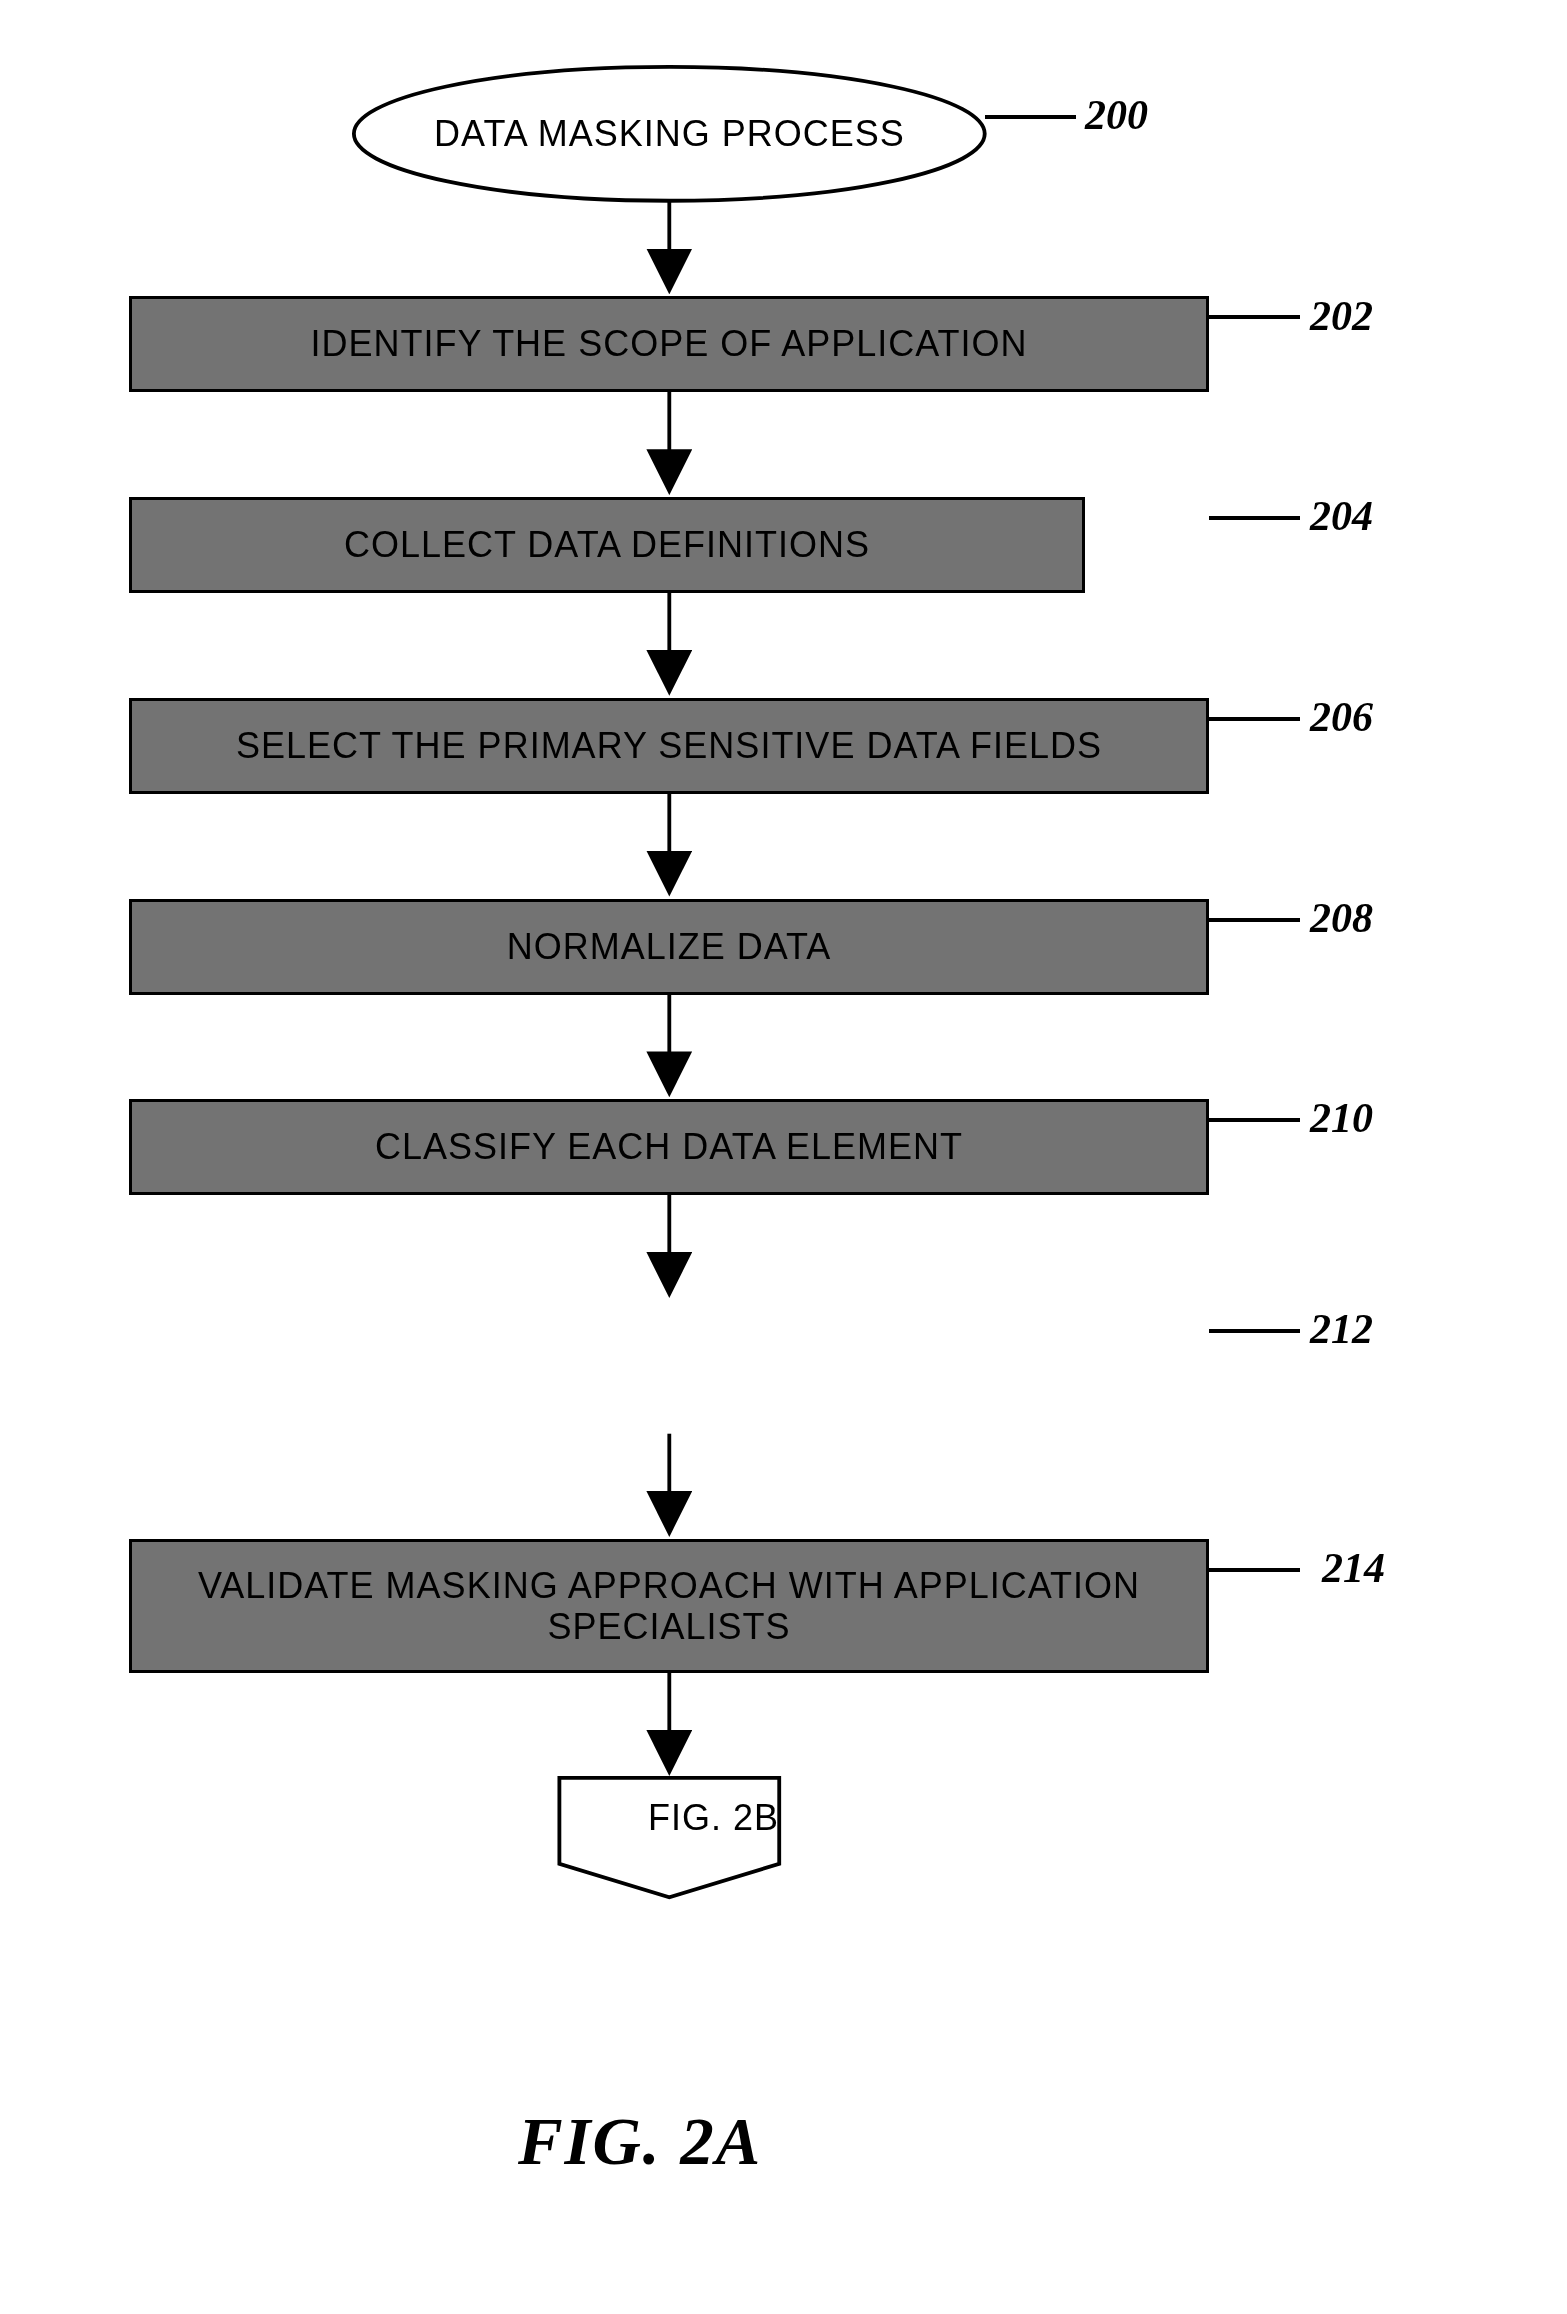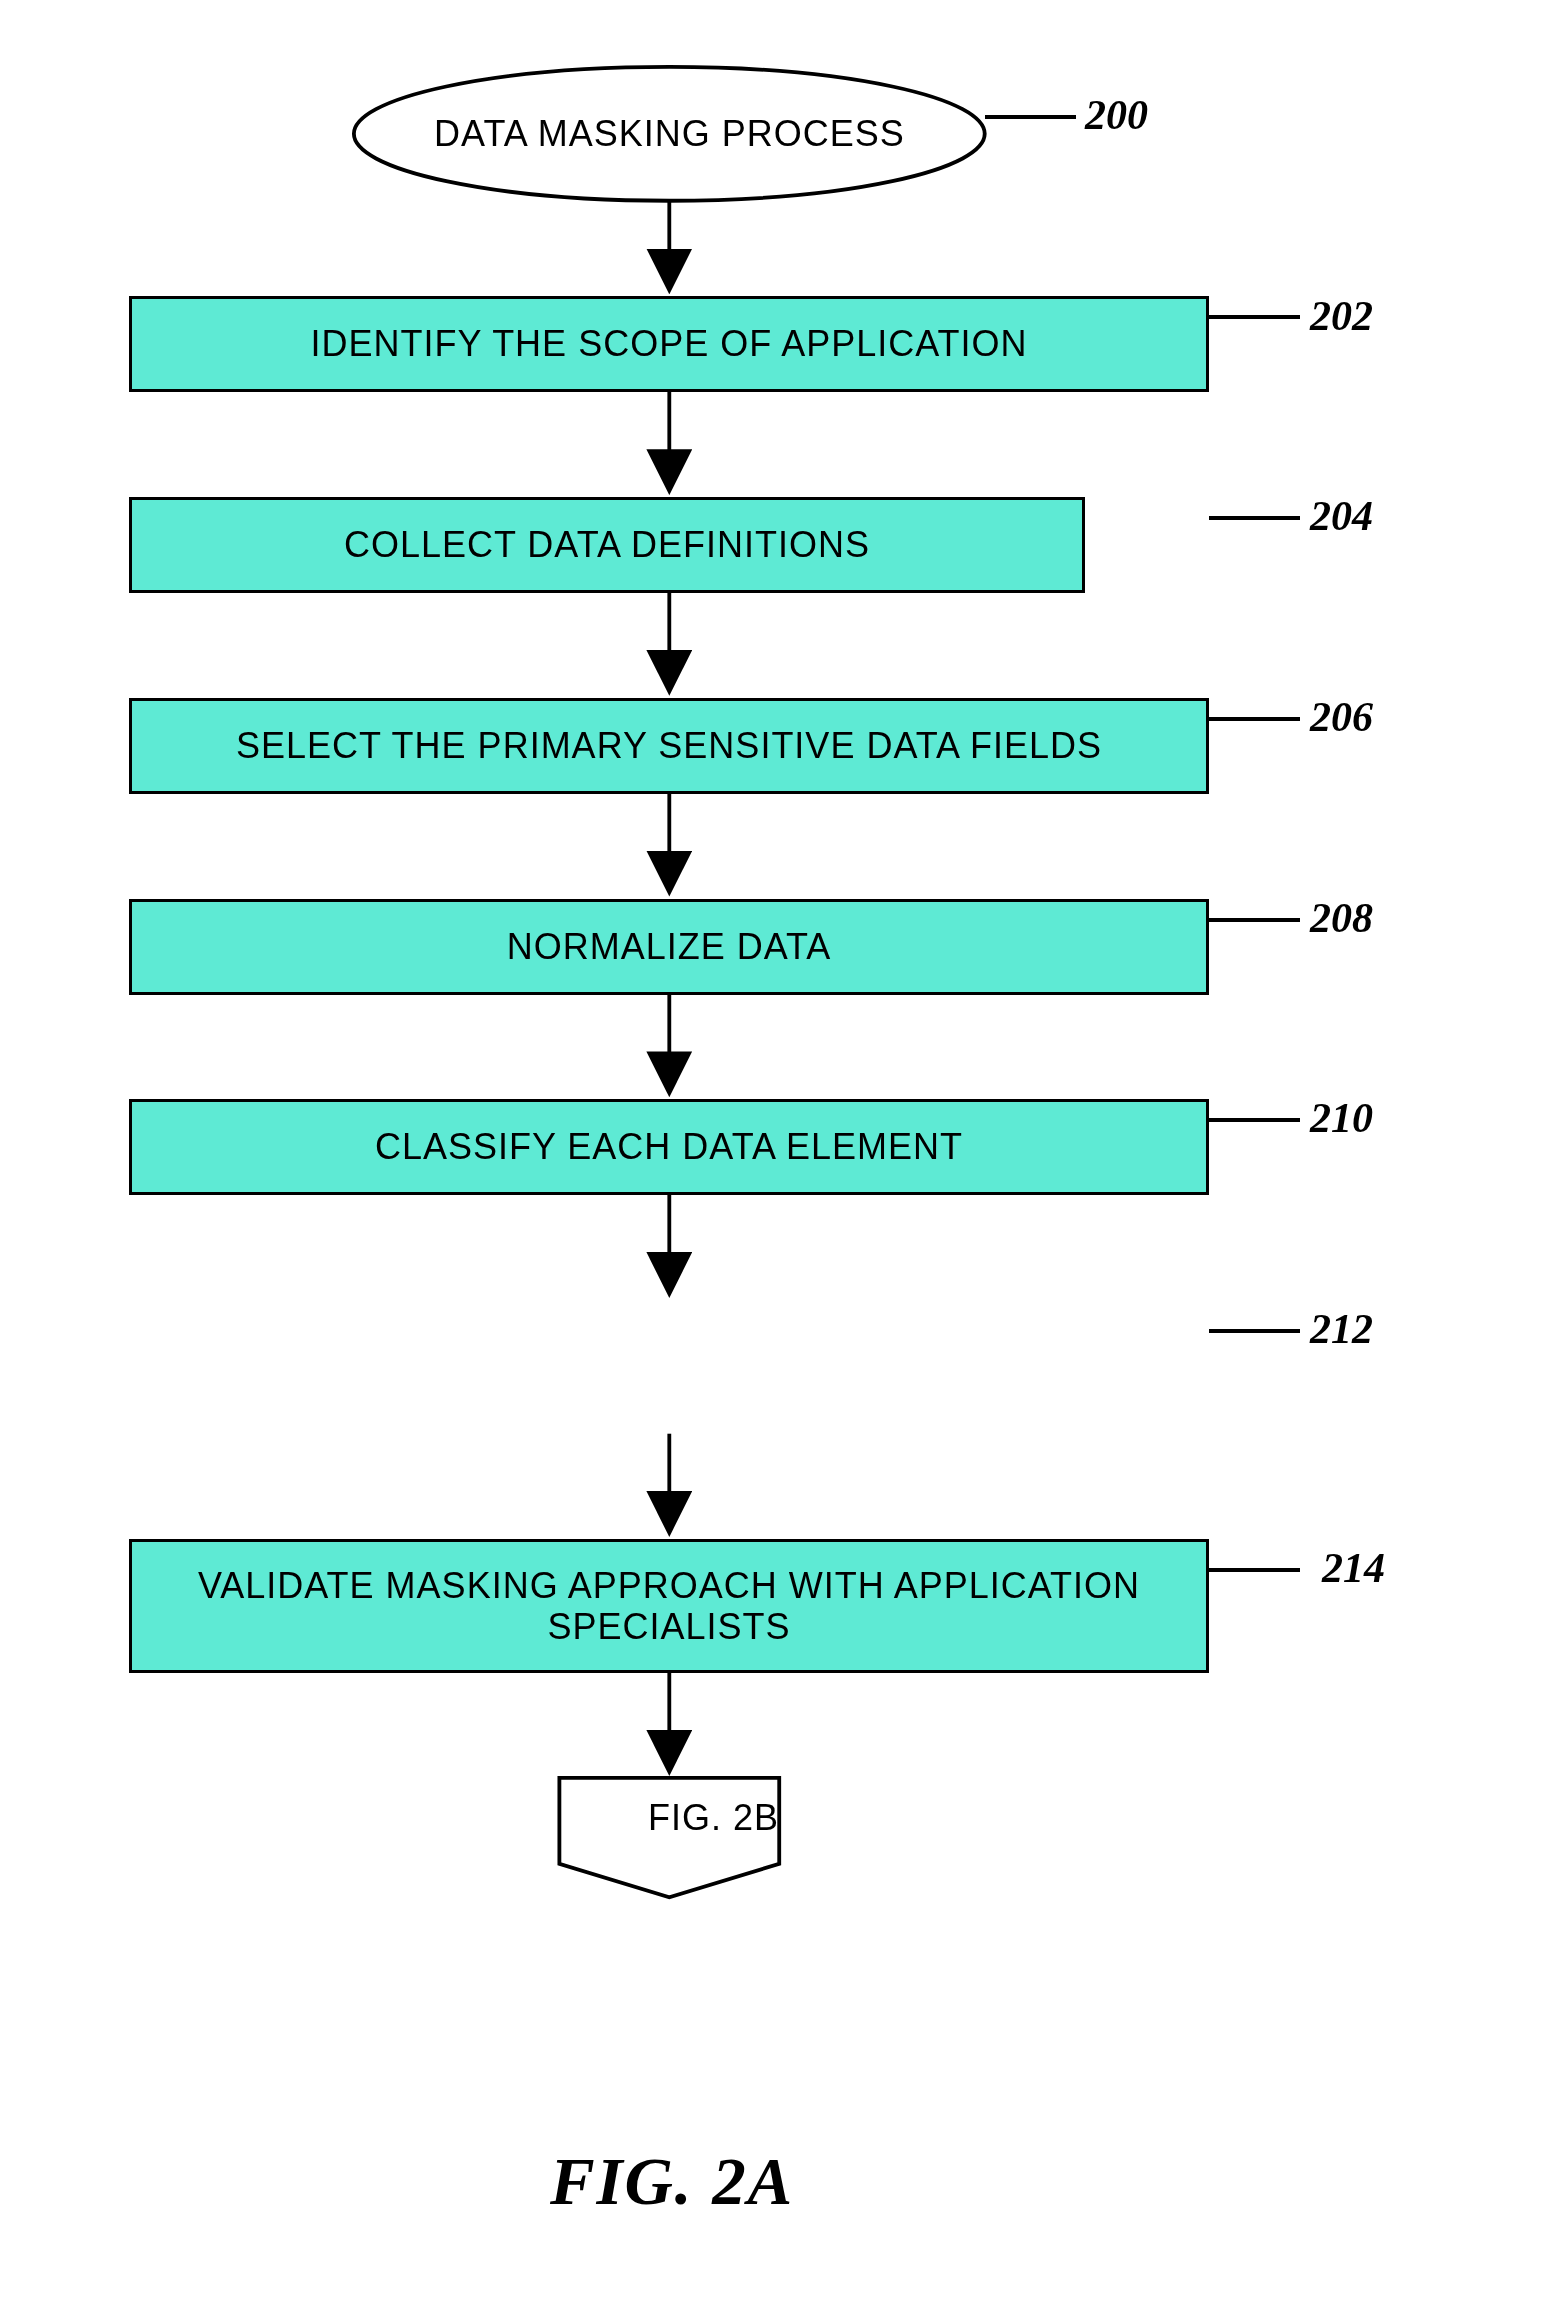--- a/index.html
+++ b/index.html
@@ -11,21 +11,21 @@
     font-family: Arial, Helvetica, sans-serif;
   }
   .canvas {
     position: relative;
     width: 1568px;
     height: 2314px;
   }
   .node-box {
     position: absolute;
     border: 3.8px solid #000;
-    background: #5eead4;
+    background: #737373;
     display: flex;
     align-items: center;
     justify-content: center;
     text-align: center;
     font-size: 36px;
     letter-spacing: 1px;
     line-height: 1.15;
     padding: 7.6px 11.5px;
     box-sizing: border-box;
   }
@@ -122,16 +122,16 @@
   <line x1="700" y1="210" x2="700" y2="300" stroke="#000" stroke-width="4" marker-end="url(#ah)"></line>
   <line x1="700" y1="410" x2="700" y2="510" stroke="#000" stroke-width="4" marker-end="url(#ah)"></line>
   <line x1="700" y1="620" x2="700" y2="720" stroke="#000" stroke-width="4" marker-end="url(#ah)"></line>
   <line x1="700" y1="830" x2="700" y2="930" stroke="#000" stroke-width="4" marker-end="url(#ah)"></line>
   <line x1="700" y1="1040" x2="700" y2="1140" stroke="#000" stroke-width="4" marker-end="url(#ah)"></line>
   <line x1="700" y1="1250" x2="700" y2="1350" stroke="#000" stroke-width="4" marker-end="url(#ah)"></line>
   <line x1="700" y1="1500" x2="700" y2="1600" stroke="#000" stroke-width="4" marker-end="url(#ah)"></line>
   <line x1="700" y1="1750" x2="700" y2="1850" stroke="#000" stroke-width="4" marker-end="url(#ah)"></line>
 </svg>
 
-<div class="figcap" style="left:550px;top:2103px;margin-top:40px;">FIG.  2A</div>
+<div class="figcap" style="left:518px;top:2103px;">FIG.  2A</div>
 
 </div>
 
 
 </body></html>

